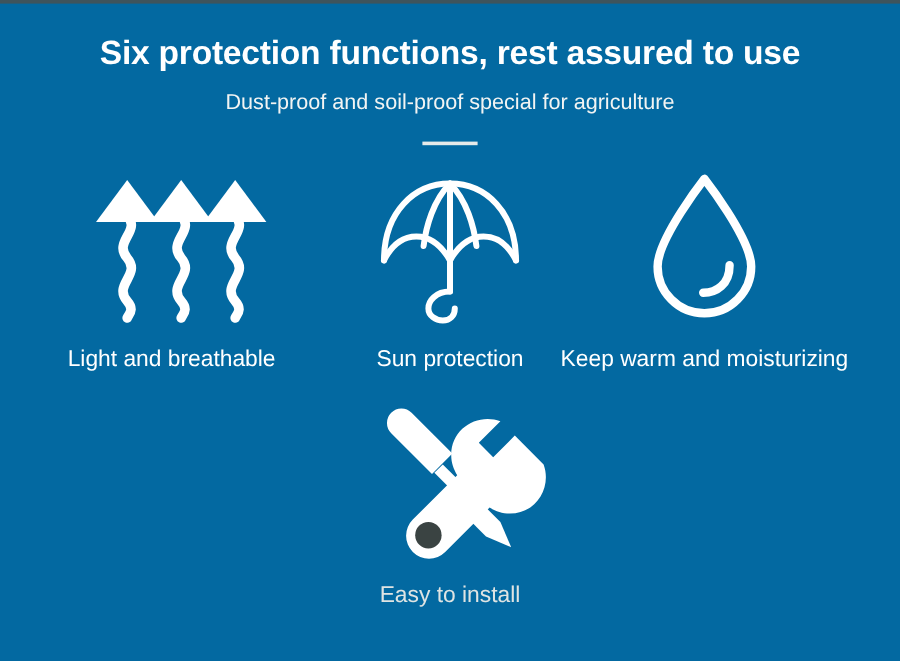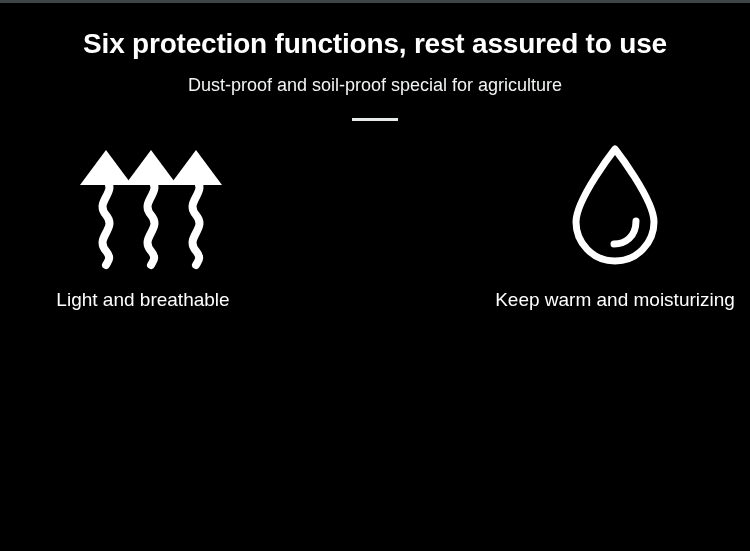--- a/index.html
+++ b/index.html
@@ -10,21 +10,21 @@
     width: 750px;
     height: 551px;
     overflow: hidden;
     font-family: "Liberation Sans", sans-serif;
     background: #3a4342;
   }
   .banner {
     position: relative;
     width: 750px;
     height: 551px;
-    background: #000000;
+    background: #0369a1;
     box-sizing: border-box;
   }
   .top-edge {
     position: absolute;
     top: 0; left: 0;
     width: 750px;
     height: 3px;
     background: #4a5150;
     opacity: .85;
   }
@@ -78,21 +78,21 @@
   }
   .cell {
     position: absolute;
     width: 250px;
     text-align: center;
   }
   .cell-r1 { top: 0; height: 180px; }
   .cell-r2 { top: 195px; height: 190px; }
   .col1 { left: 18px; }
   .col2 { left: 250px; }
-  .col3 { left: 462px; margin-left: 28px; }
+  .col3 { left: 462px; }
 
   .icon-box {
     height: 130px;
     display: flex;
     align-items: center;
     justify-content: center;
   }
   .icon-box svg { display: block; overflow: visible; }
 
   .label {
@@ -143,32 +143,75 @@
               <path d="M118,36 C130,50 106,58 118,72 C130,86 106,94 118,108 C124,115 120,118 118,122"></path>
             </g>
           </svg>
         </span>
       </div>
       <div class="label-row">
         <span class="label">Light and breathable</span>
       </div>
     </div>
 
+    <div class="cell cell-r1 col2">
+      <div class="icon-box">
+        <span>
+          <svg width="120" height="120" viewBox="0 0 120 120" fill="none" stroke="#ffffff" stroke-width="5" stroke-linecap="round" stroke-linejoin="round">
+            <path d="M5,72 C5,32 30,8 60,8 C90,8 115,32 115,72"></path>
+            <path d="M5,72 C12,58 22,52 32,52 C42,52 52,58 60,72"></path>
+            <path d="M60,72 C68,58 78,52 88,52 C98,52 108,58 115,72"></path>
+            <path d="M60,8 C46,22 40,44 38,60"></path>
+            <path d="M60,8 C74,22 80,44 82,60"></path>
+            <path d="M60,8 L60,72"></path>
+            <path d="M60,72 L60,98"></path>
+            <path d="M60,98 C48,98 42,106 42,112 C42,118 48,122 54,122 C60,122 64,118 64,112"></path>
+          </svg>
+        </span>
+      </div>
+      <div class="label-row">
+        <span class="label">Sun protection</span>
+      </div>
+    </div>
 
     <div class="cell cell-r1 col3">
       <div class="icon-box">
         <span>
           <svg width="90" height="124" viewBox="0 0 90 124" fill="none" stroke="#ffffff" stroke-width="7" stroke-linecap="round" stroke-linejoin="round">
             <path d="M45,6 C45,6 84,56 84,79 C84,100 67,118 45,118 C23,118 6,100 6,79 C6,56 45,6 45,6 Z"></path>
             <path d="M66,78 C66,94 55,101 44,101"></path>
           </svg>
         </span>
       </div>
       <div class="label-row">
         <span class="label">Keep warm and moisturizing</span>
       </div>
     </div>
 
 
+    <div class="cell cell-r2 col2">
+      <div class="icon-box">
+        <span>
+          <svg width="122" height="118" viewBox="0 0 122 118" fill="#ffffff">
+
+            <g>
+              <path d="M12,20 A12,12 0 0 1 29,3 L63,37 L46,54 Z"></path>
+              <path d="M55,46 L76,67 L69,74 L48,53 Z"></path>
+              <path d="M76,67 L103,94 L112,115 L91,106 L69,84 Z"></path>
+            </g>
+
+            <g>
+              <path d="M115,22 L97,40 L85,28 L103,10 C84,3 62,16 62,38 C62,45 64,50 67,55
+                       L30,92 A19,19 0 1 0 57,119 L94,82 C99,85 104,87 111,87
+                       C133,87 146,65 139,46 Z"></path>
+            </g>
+            <circle cx="43" cy="105" r="11" fill="#3a4342"></circle>
+          </svg>
+        </span>
+      </div>
+      <div class="label-row">
+        <span class="label-thin">Easy to install</span>
+      </div>
+    </div>
 
 
   </div>
 </div>
 
 </body></html>

